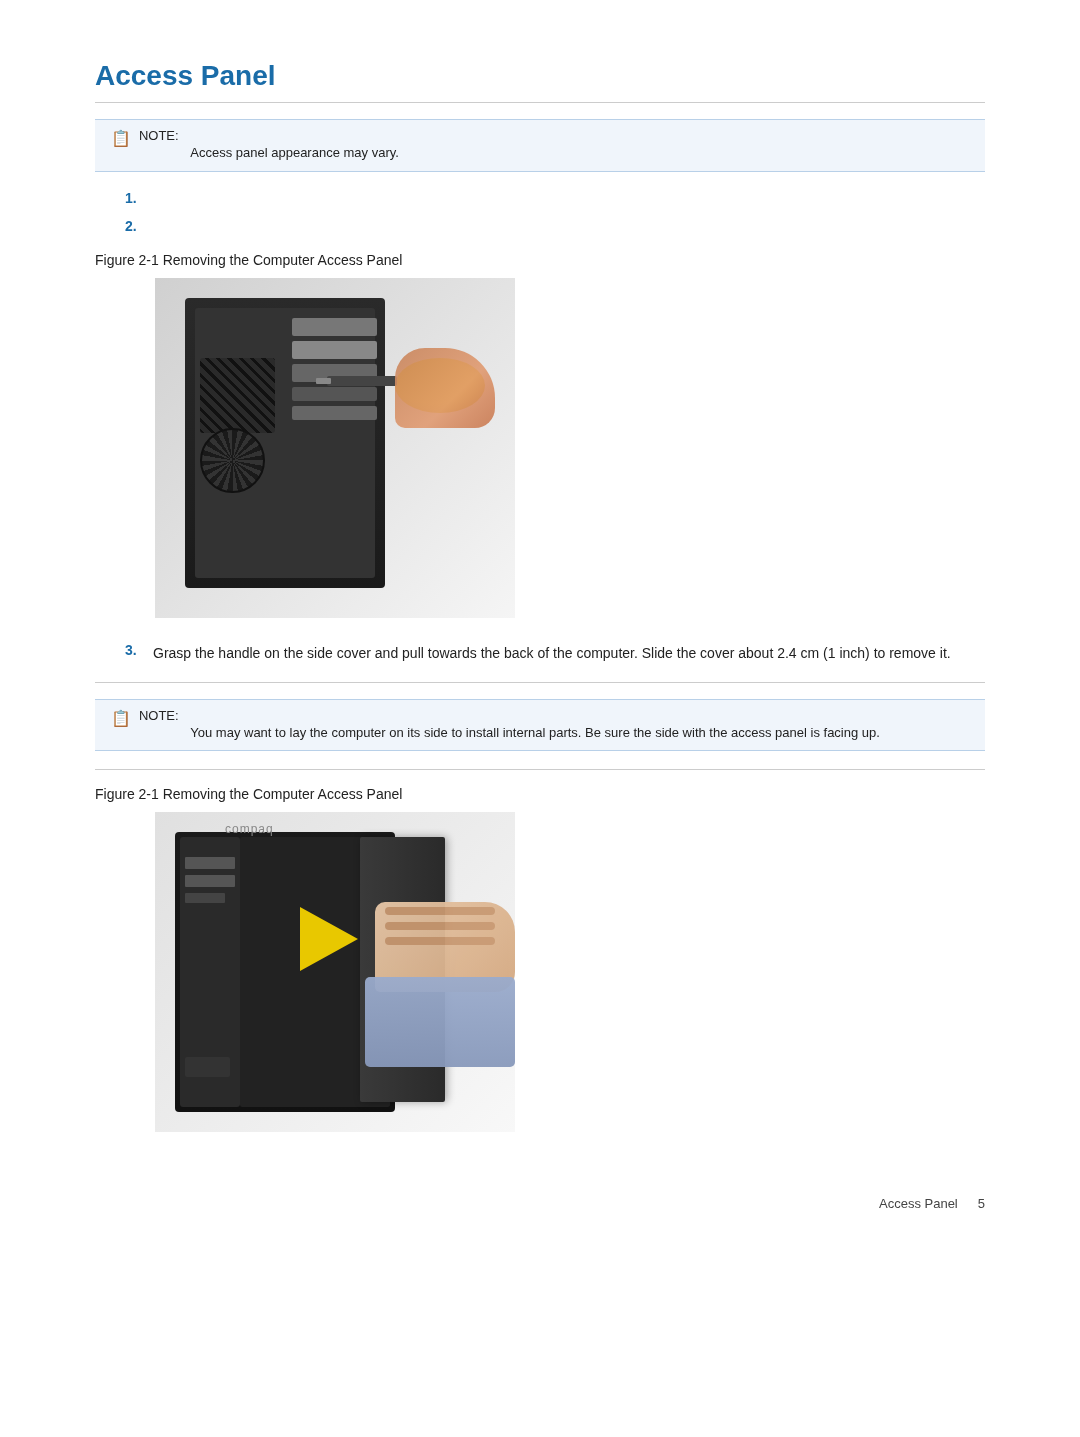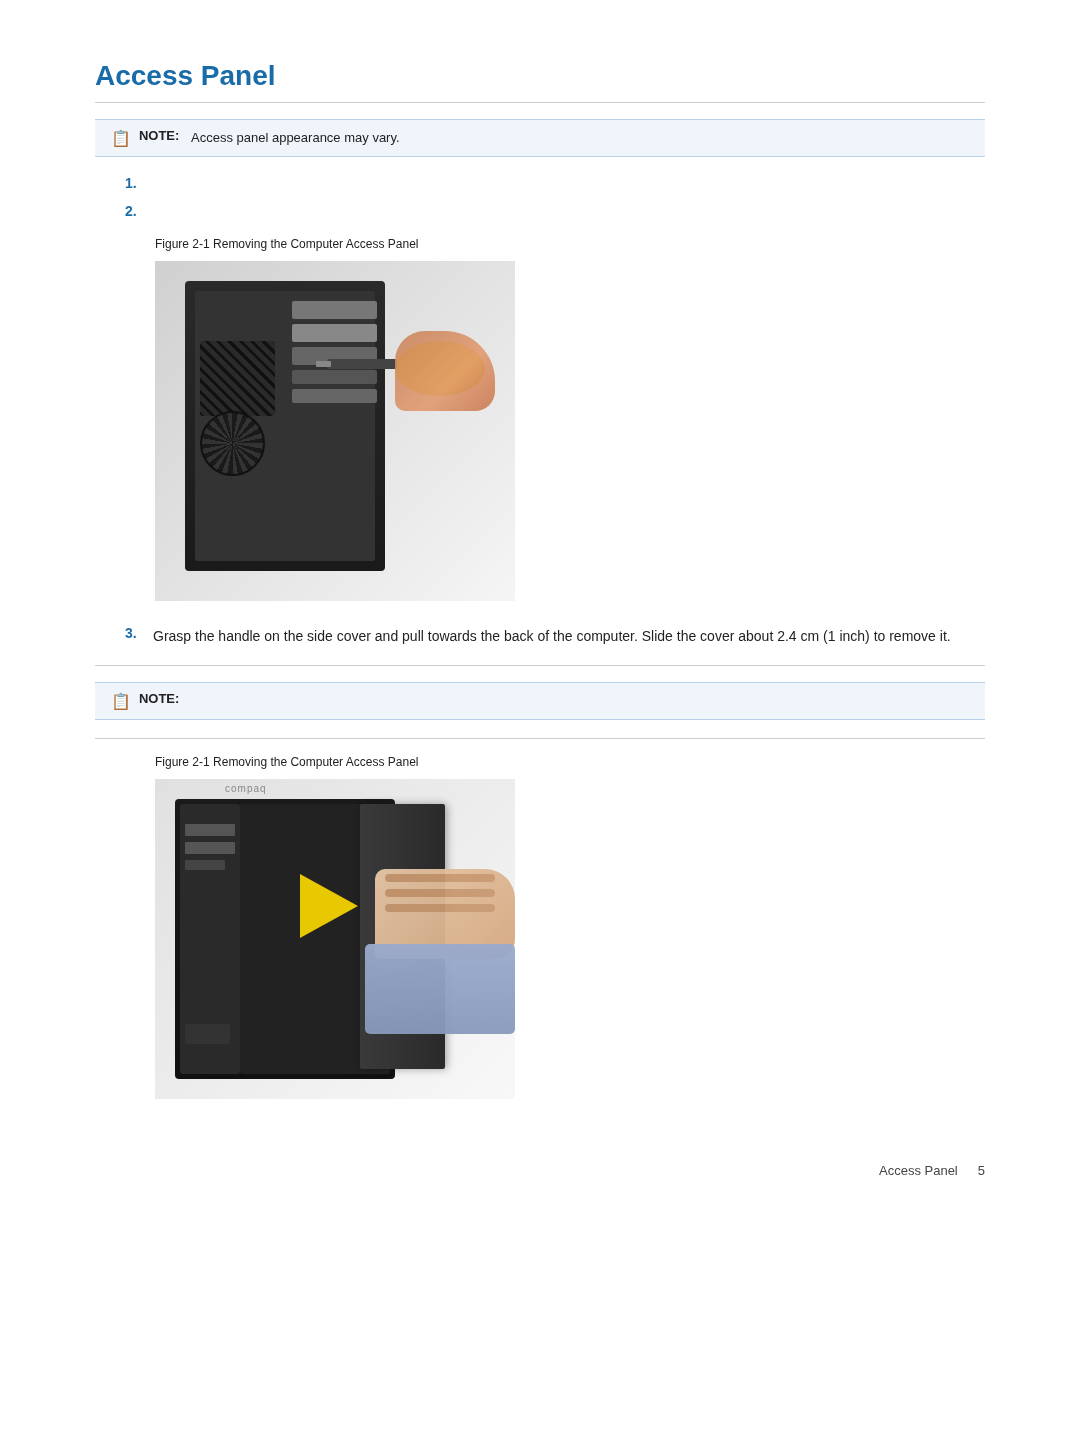--- a/index.html
+++ b/index.html
@@ -35,34 +35,35 @@
       display: flex;
       align-items: flex-start;
       gap: 8px;
       margin-bottom: 18px;
     }
     .note-box.note-box2 {
       margin-top: 0;
       margin-bottom: 18px;
     }
     .note-label {
-      font-weight: bold;
+      font-weight: normal;
       color: #222;
       white-space: nowrap;
       font-size: 13px;
     }
     .note-icon {
       font-size: 16px;
       color: #444;
       margin-top: 1px;
     }
     .note-text {
       font-size: 13px;
       color: #222;
       line-height: 1.5;
+      margin-top: 15px;
     }
     .steps {
       margin-left: 30px;
       margin-bottom: 18px;
     }
     .step {
       display: flex;
       margin-bottom: 12px;
       align-items: flex-start;
     }
@@ -76,24 +77,23 @@
       font-size: 14px;
       color: #222;
       line-height: 1.6;
     }
     .step-text a {
       color: #1a6ca8;
       text-decoration: underline;
     }
     .figure-label {
       font-weight: bold;
-      font-size: 12px;
+      font-size: 14px;
       color: #1a6ca8;
       margin-bottom: 10px;
-      margin-left: 60px;
     }
     .figure-label span {
       color: #222;
       font-weight: normal;
     }
     .figure-img {
       margin-left: 60px;
       margin-bottom: 24px;
       width: 360px;
       height: 340px;
@@ -257,20 +257,21 @@
     <span class="step-num">3.</span>
     <span class="step-text">Grasp the handle on the side cover and pull towards the back of the computer. Slide the cover about 2.4 cm (1 inch) to remove it.</span>
   </div>
 </div>
 
 <hr class="divider">
 
 <div class="note-box note-box2">
   <span class="note-icon">📋</span>
   <span class="note-label">NOTE:</span>
+  <span class="note-text">&nbsp;<span>You may want to lay the computer on its side to install internal parts. Be sure the side with the access panel is facing up.</span></span>
 </div>
 
 <hr class="divider">
 
 <div class="figure-label">
   <span>Figure 2-1</span><span>  Removing the Computer Access Panel</span>
 </div>
 
 <div class="figure-img2">
   <div class="comp-img2">
@@ -297,20 +298,20 @@
 
     <div style="position:absolute; right:0; top:90px; width:140px; height:90px; background:linear-gradient(135deg,#e8c8a8,#d4a880); border-radius:10px 30px 20px 5px; opacity:0.95;">
 
       <div style="position:absolute; top:5px; left:10px; width:110px; height:8px; background:#c89870; border-radius:4px;"></div>
       <div style="position:absolute; top:20px; left:10px; width:110px; height:8px; background:#c89870; border-radius:4px;"></div>
       <div style="position:absolute; top:35px; left:10px; width:110px; height:8px; background:#c89870; border-radius:4px;"></div>
     </div>
 
     <div style="position:absolute; right:0; top:165px; width:150px; height:90px; background:linear-gradient(180deg,#9aabcc,#8899bb); border-radius:5px; opacity:0.95;"></div>
 
-    <div style="position:absolute; left:70px; top:4px; color:#888; font-size:10px; letter-spacing:1px;">compaq</div>
+    <div style="position:absolute; left:70px; top:10px; color:#888; font-size:12px; letter-spacing:1px;">compaq</div>
   </div>
 </div>
 
 <div class="footer-area">
   <span class="footer-text">Access Panel</span>
   <span class="footer-page">5</span>
 </div>
 
 </body></html>

